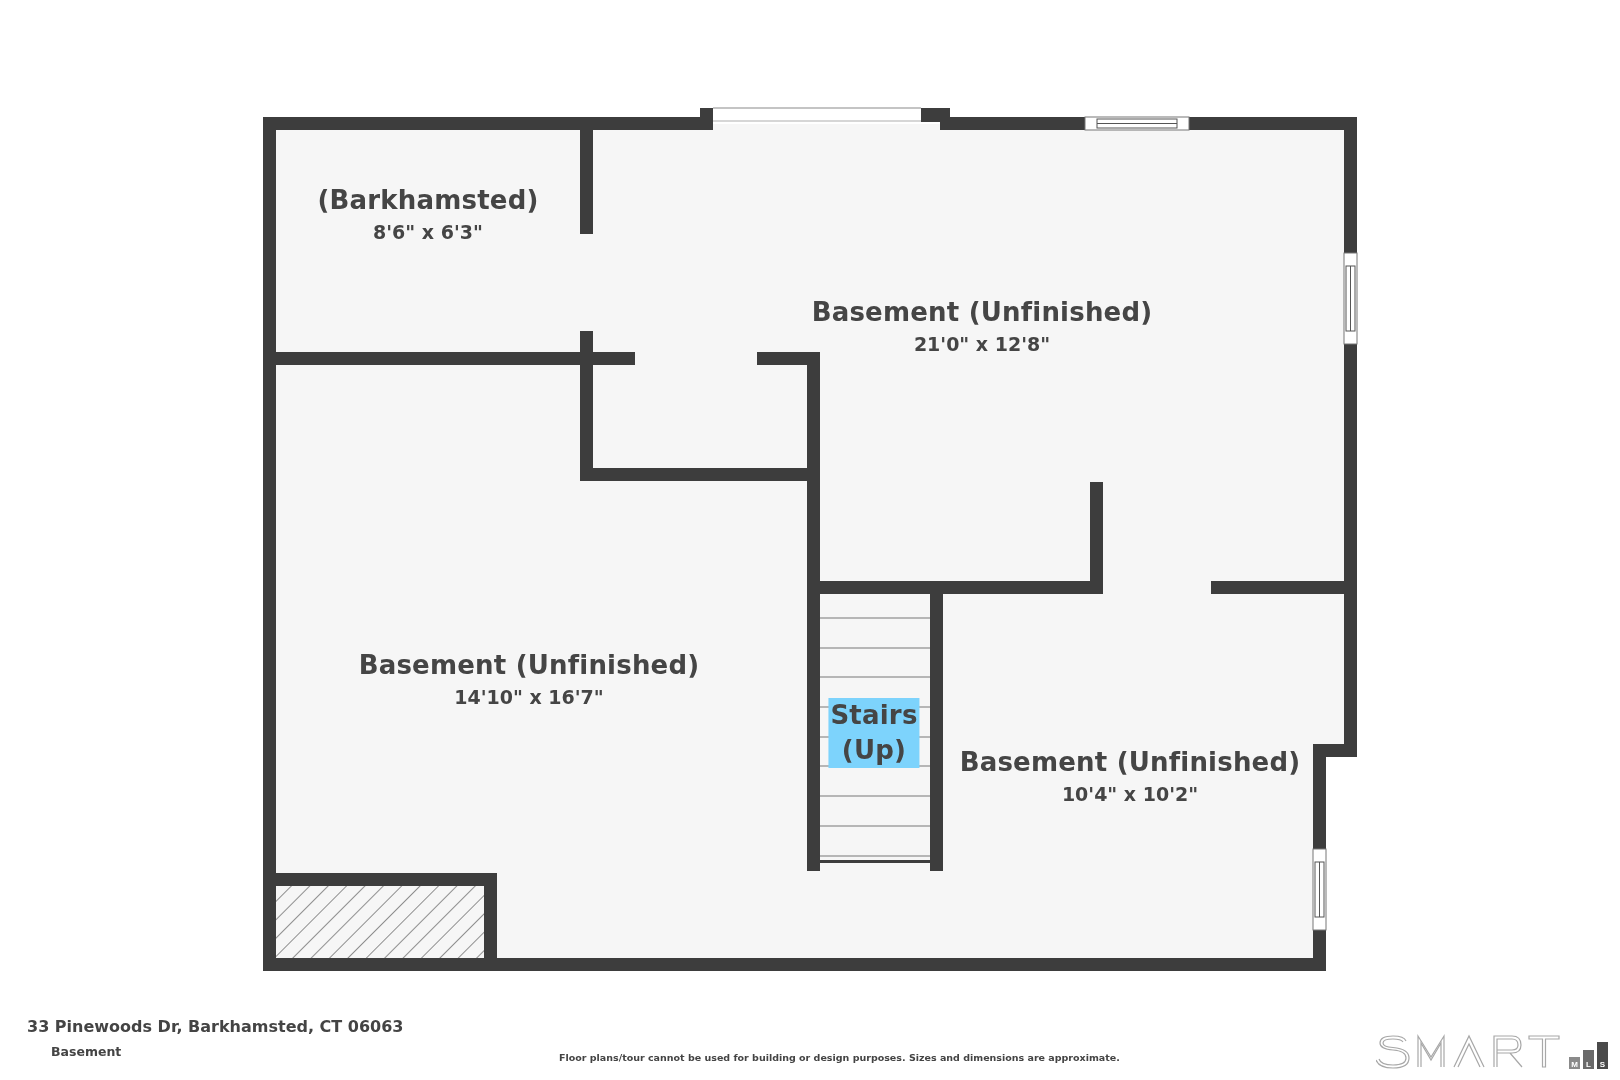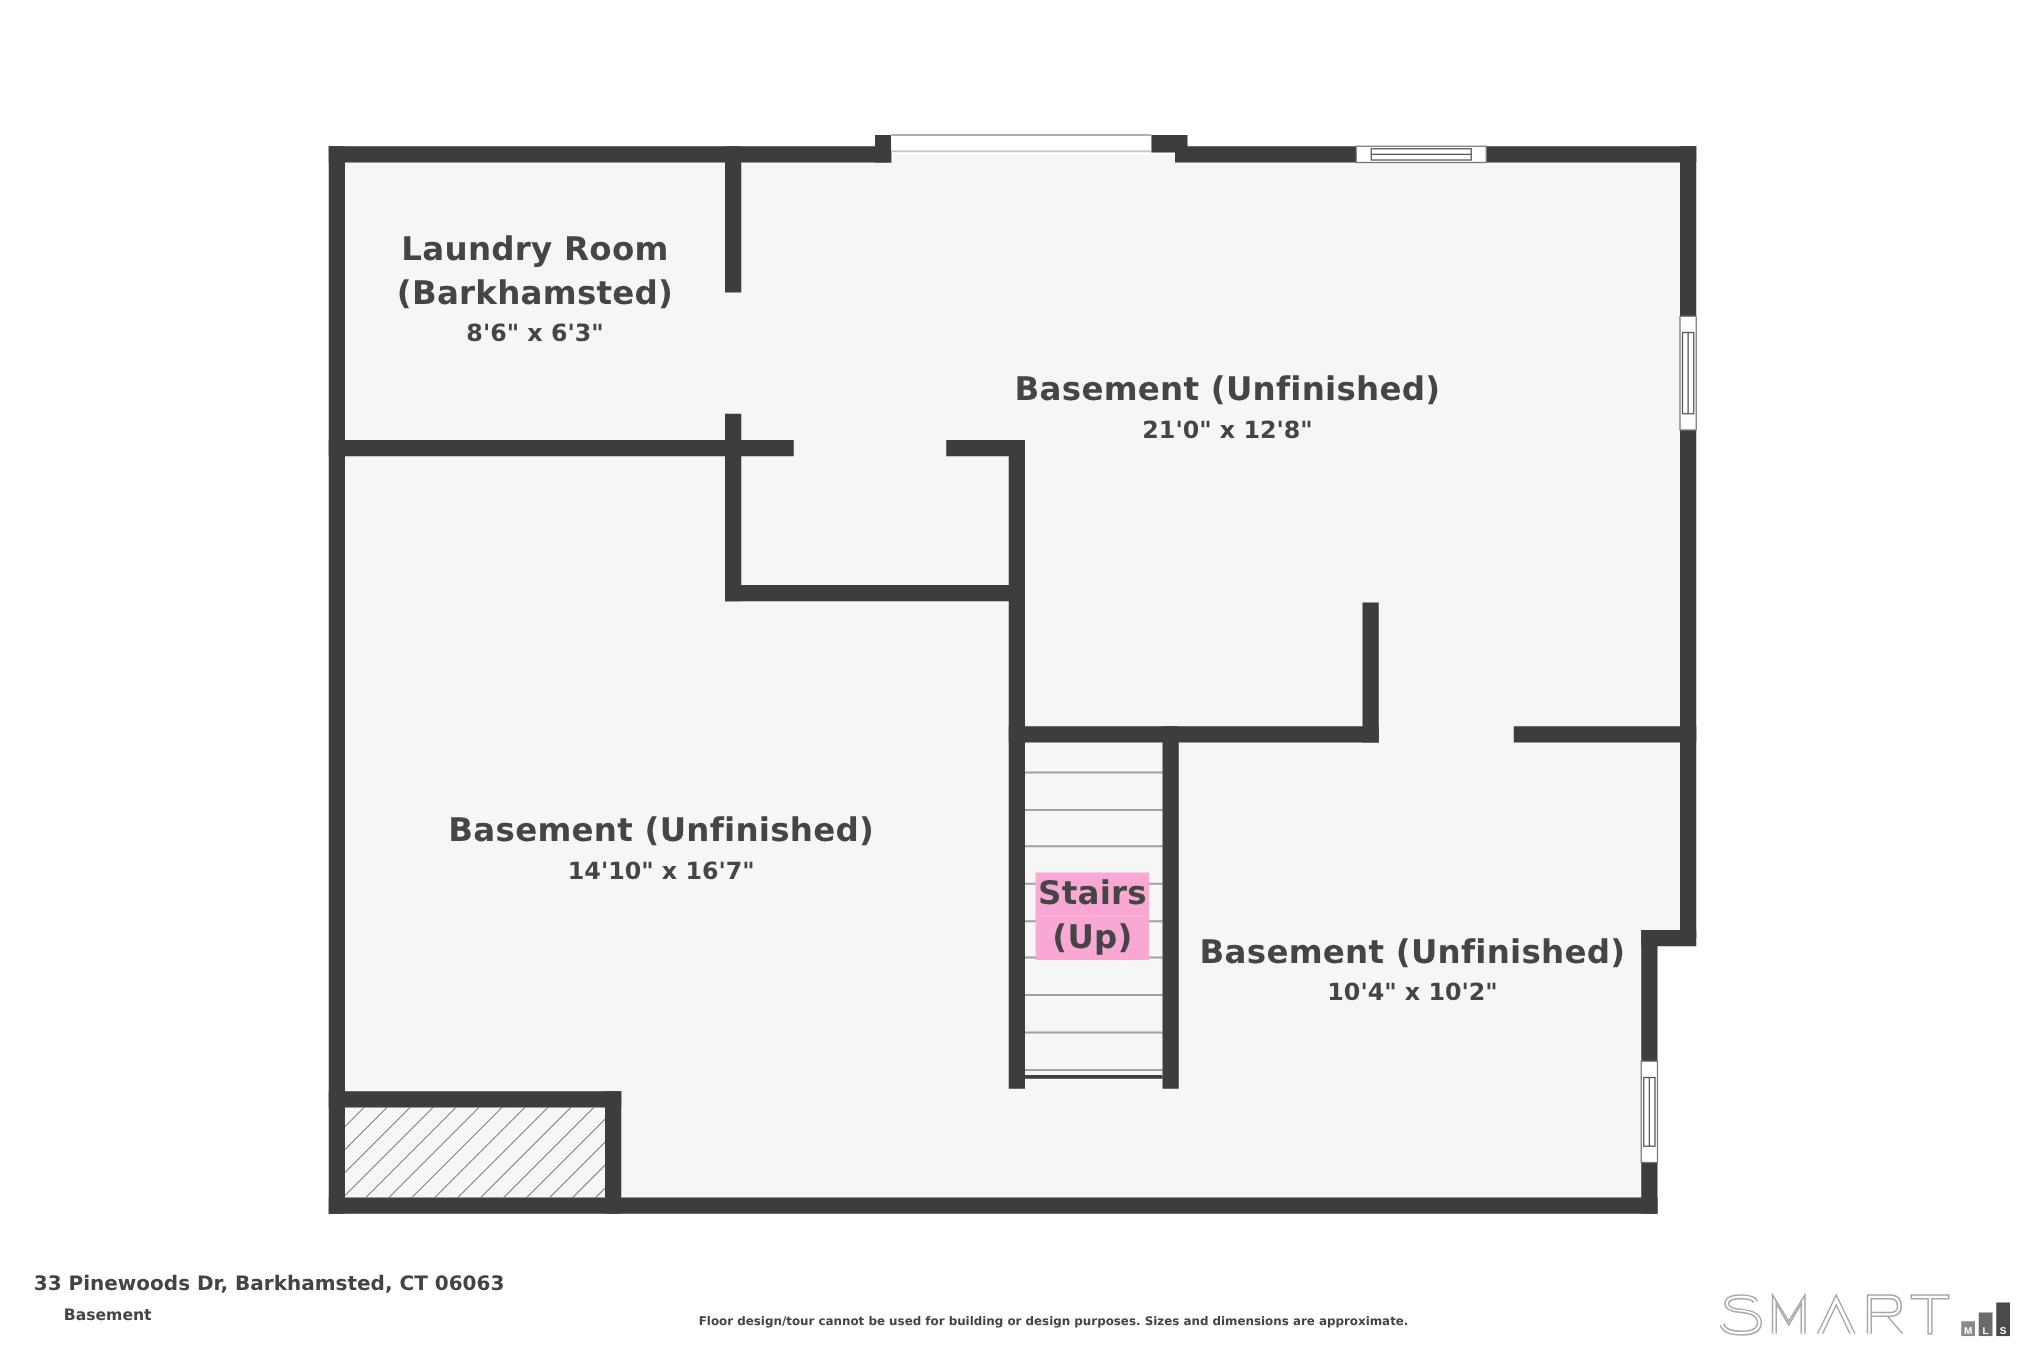--- a/index.html
+++ b/index.html
@@ -6,21 +6,21 @@
   body { width:1620px; height:1080px; background:#ffffff; position:relative; overflow:hidden;
          font-family:"DejaVu Sans", "Liberation Sans", sans-serif; }
   .plan { position:absolute; left:0; top:0; width:1620px; height:1080px; }
   .room-label { position:absolute; text-align:center; color:#454545; font-weight:bold; transform:translateX(-50%); white-space:nowrap; }
   .room-name { font-size:26px; line-height:35px; letter-spacing:0.2px; }
   .room-dim { font-size:19px; line-height:28px; }
   .footer-address { position:absolute; left:27px; top:1017px; font-size:16px; font-weight:bold; color:#444; }
   .footer-level { position:absolute; left:27px; top:1044px; font-size:12.5px; font-weight:bold; color:#444;margin-left:24px; }
   .footer-disclaimer { position:absolute; left:559px; top:1052px; font-size:9.5px; font-weight:bold; color:#444; }
   .logo { position:absolute; left:1376px; top:1033px; width:234px; height:36px; }
-  .label-bg { background:#f9a8d4; padding:0 2px; }
+  .label-bg { background:#7dd3fc; padding:0 2px; }
 </style>
 </head>
 <body>
 
 <svg class="plan" viewBox="0 0 1620 1080" xmlns="http://www.w3.org/2000/svg">
   <defs>
     <pattern id="hatch" patternUnits="userSpaceOnUse" width="13" height="13" patternTransform="rotate(45)">
       <rect width="13" height="13" fill="#f6f6f6"></rect>
       <line x1="0" y1="0" x2="0" y2="13" stroke="#555" stroke-width="1.3"></line>
     </pattern>
@@ -105,21 +105,20 @@
     <line x1="1350.5" y1="266" x2="1350.5" y2="331" stroke="#555" stroke-width="1"></line>
   </g>
   <g>
     <rect x="1313" y="849" width="13" height="81" fill="#ffffff" stroke="#777" stroke-width="1"></rect>
     <rect x="1315" y="862" width="9" height="55" fill="#ffffff" stroke="#555" stroke-width="1"></rect>
     <line x1="1319.5" y1="862" x2="1319.5" y2="917" stroke="#555" stroke-width="1"></line>
   </g>
 </svg>
 
 <div class="room-label" style="left:428px; top:183px;">
-  <div class="room-name">Laundry Room</div>
   <div class="room-name">(Barkhamsted)</div>
   <div class="room-dim">8'6" x 6'3"</div>
 </div>
 
 <div class="room-label" style="left:982px; top:295px;">
   <div class="room-name">Basement (Unfinished)</div>
   <div class="room-dim">21'0" x 12'8"</div>
 </div>
 
 <div class="room-label" style="left:529px; top:648px;">
@@ -132,21 +131,21 @@
   <div class="room-name label-bg">(Up)</div>
 </div>
 
 <div class="room-label" style="left:1130px; top:745px;">
   <div class="room-name">Basement (Unfinished)</div>
   <div class="room-dim">10'4" x 10'2"</div>
 </div>
 
 <div class="footer-address">33 Pinewoods Dr, Barkhamsted, CT 06063</div>
 <div class="footer-level">Basement</div>
-<div class="footer-disclaimer">Floor design/tour cannot be used for building or design purposes. Sizes and dimensions are approximate.</div>
+<div class="footer-disclaimer">Floor plans/tour cannot be used for building or design purposes. Sizes and dimensions are approximate.</div>
 
 <svg class="logo" viewBox="0 0 234 36" xmlns="http://www.w3.org/2000/svg">
   <g fill="none" stroke="#a8a8a8" stroke-width="1.2">
 
     <path d="M30 8 Q28 3 17 3 Q4 3 4 10 Q4 16 17 17 Q30 18 30 25 Q30 32 17 32 Q5 32 3 26"></path>
     <path d="M27 9 Q25 6 17 6 Q7 6 7 10 Q7 14 17 14.5 Q33 16 33 25 Q33 35 17 35 Q3 35 0 27"></path>
 
     <path d="M42 34 L42 3 L55 24 L68 3 L68 34"></path>
     <path d="M45 34 L45 10 L55 27 L65 10 L65 34"></path>
 

